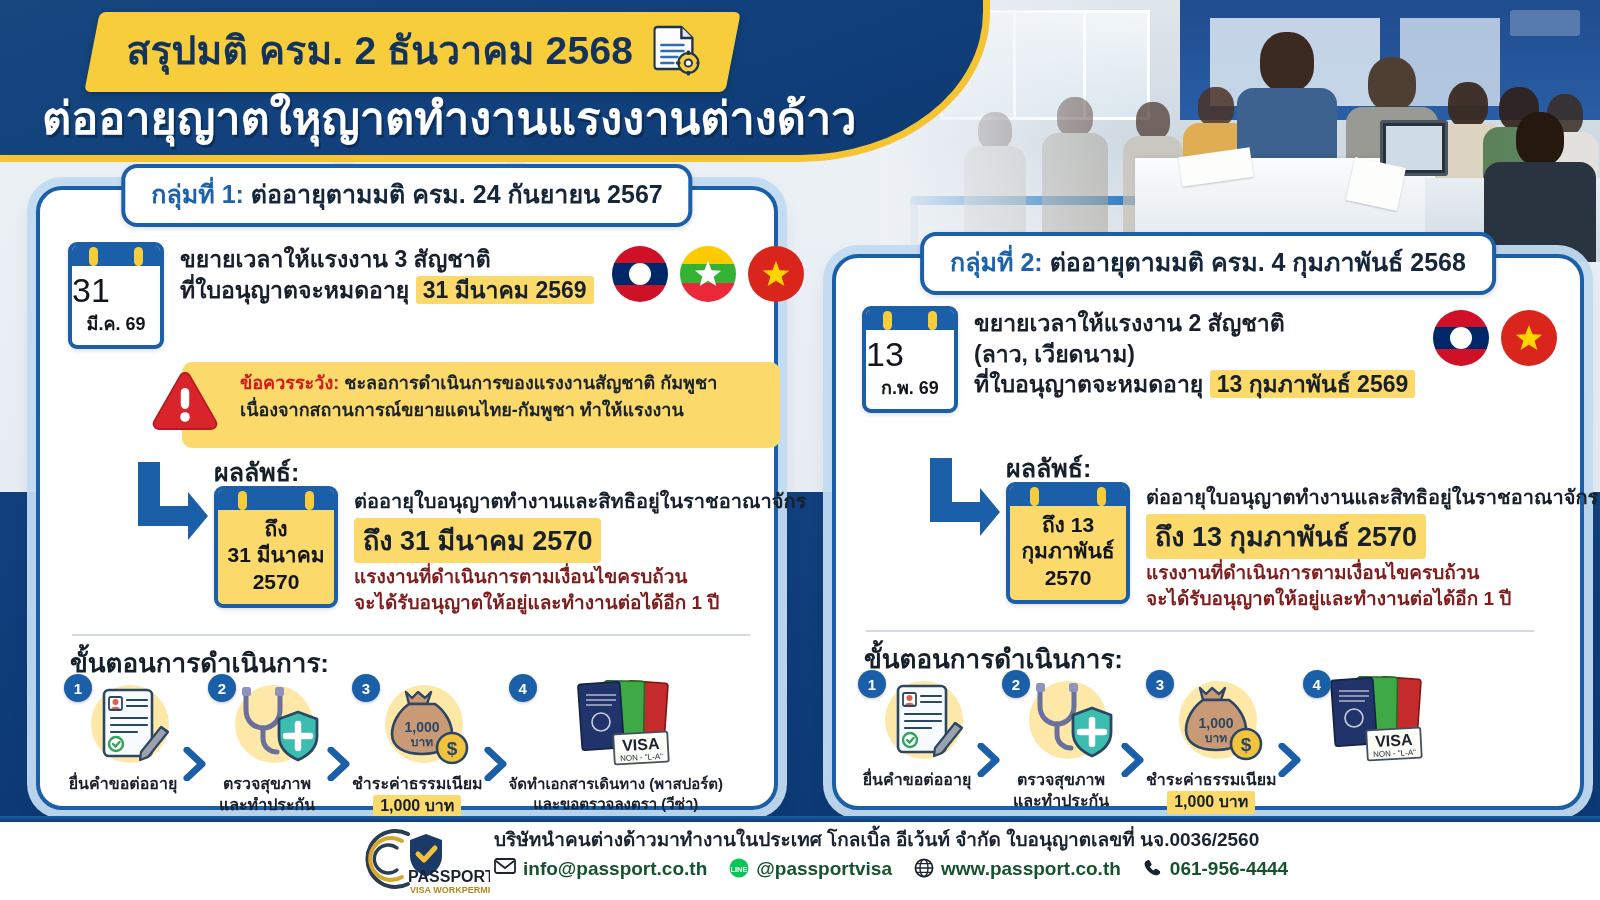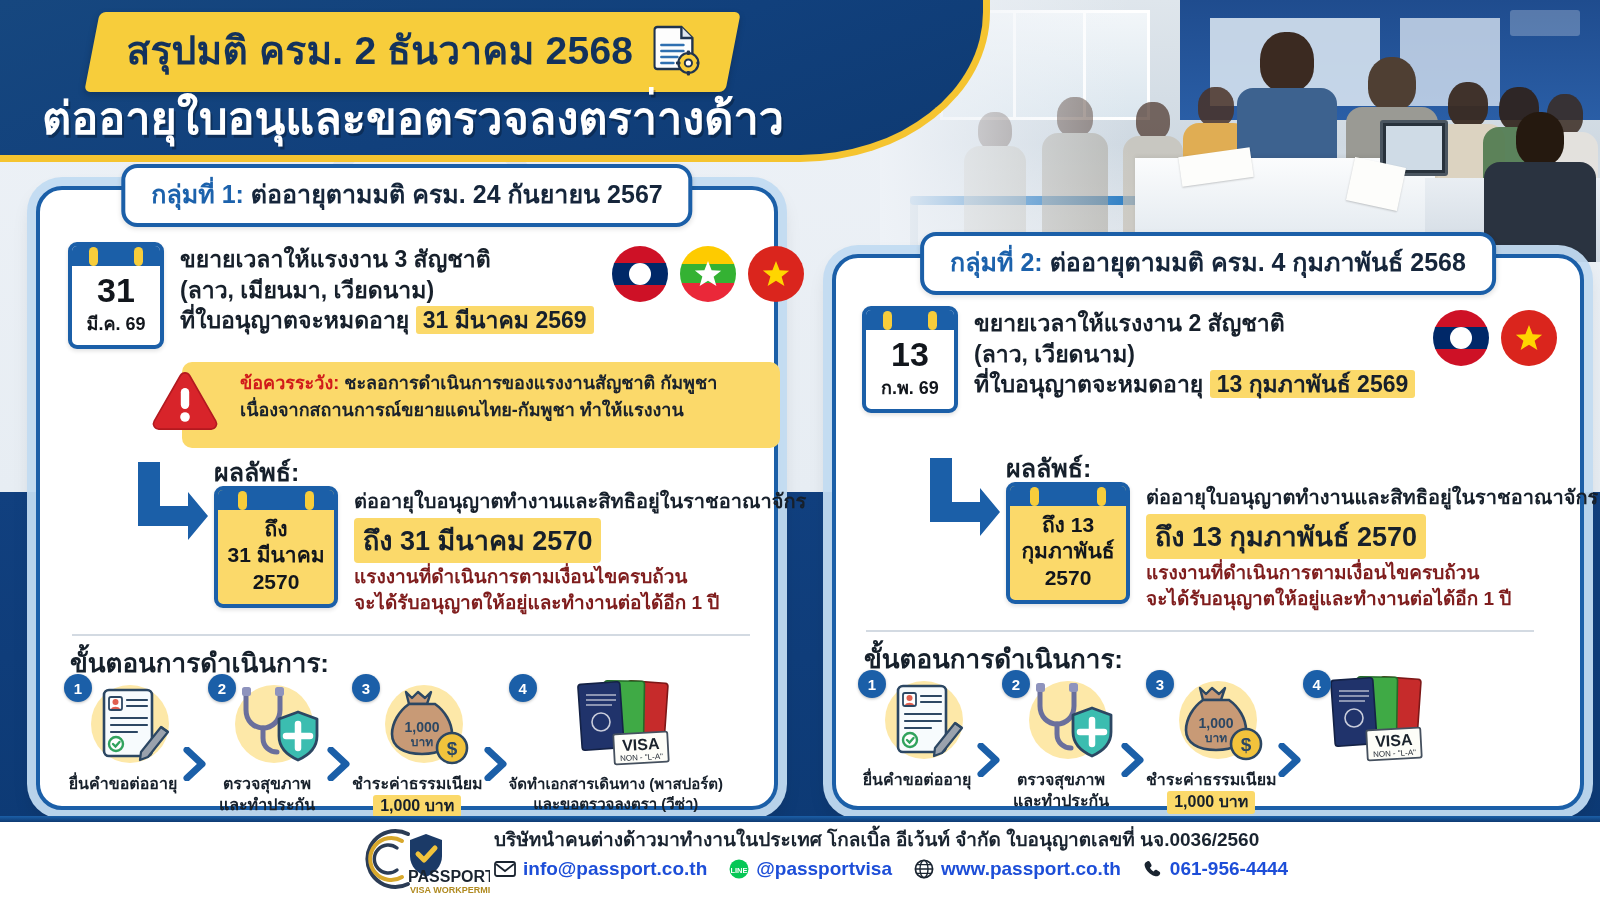--- a/index.html
+++ b/index.html
@@ -177,21 +177,21 @@
     box-shadow: 0 2px 4px rgba(0,0,0,.12);
   }
   .cal .bar { height: 20px; background: #1b5fa8; }
   .cal .rings { position: absolute; top: 1px; left: 0; right: 0; height: 18px; }
   .cal .rings i {
     position: absolute; top: 0; width: 9px; height: 19px;
     background: #f7cd3b; border-radius: 5px;
   }
   .cal .rings i:first-child { left: 17px; }
   .cal .rings i:last-child  { right: 17px; }
-  .cal .d { text-align:center; font-size: 34px; font-weight: 700; color:#12161c; line-height: 1; padding-top: 7px; }
+  .cal .d { font-size: 34px; font-weight: 400; color:#12161c; line-height: 1; padding-top: 7px; }
   .cal .m { text-align:center; font-size: 18px; font-weight: 700; color:#12161c; padding: 2px 7px 7px; }
 
   .head-text { margin-left: 16px; padding-top: 2px; }
   .head-text .l { font-size: 23px; font-weight: 700; color: #17202b; line-height: 1.33; white-space: nowrap; }
   .hl { background: #fbd96a; padding: 1px 7px; border-radius: 3px; }
 
   .flags { display:flex; gap: 12px; margin-left: 18px; padding-top: 4px; }
   .flag { width: 56px; height: 56px; border-radius: 50%; overflow: hidden; position: relative; flex:0 0 auto; }
   .flag-la { background: linear-gradient(180deg,#ce1126 0 30%, #002868 30% 70%, #ce1126 70% 100%); }
   .flag-la::after { content:""; position:absolute; left:50%; top:50%; transform:translate(-50%,-50%); width:22px; height:22px; border-radius:50%; background:#fff; }
@@ -253,21 +253,21 @@
   .step-art .blob { position:absolute; left:50%; top:50%; transform:translate(-50%,-50%); width:78px; height:78px; border-radius:50%; background:#fde8a8; }
   .step-cap { margin-top: 4px; text-align:center; font-size:16px; font-weight:700; color:#17202b; line-height:1.3; white-space: nowrap; }
   .step-cap .fee { display:inline-block; background:#fbd96a; padding:1px 7px; border-radius:3px; }
   .chev { align-self: center; margin-top: 36px; flex: 0 0 auto; }
 
   
   #footer { position: absolute; left: 0; top: 822px; width: 1600px; height: 78px; background:#fff; }
   #footer-logo { position: absolute; left: 364px; top: 824px; width: 126px; height: 72px; }
   #footer-text { position: absolute; left: 494px; top: 826px; }
   #footer-line1 { font-size: 19px; font-weight: 700; color:#1a2430; line-height: 1.5; white-space: nowrap; }
-  #footer-line2 { display:flex; align-items:center; gap: 7px; margin-top: 3px; font-size:19px; font-weight:700; color:#1d4ed8; white-space: nowrap; }
+  #footer-line2 { display:flex; gap: 7px; margin-top: 3px; font-size:19px; font-weight:700; color:#14532d; white-space: nowrap; }
   #footer-line2 .sep { display:inline-block; width: 8px; }
   .fi { flex: 0 0 auto; display:inline-flex; }
   #footer-rule { position:absolute; left:0; top:816px; width:1600px; height:6px; background: linear-gradient(180deg,#1b5fa8,#0e3a72); }
 </style>
 </head>
 <body>
 
 <div id="bg-top"></div>
 <div id="bg-bottom"></div>
 <div id="bg-footer"></div>
@@ -353,41 +353,40 @@
           <g fill="#20344f">
               <rect x="33.4" y="26.6" width="3.2" height="4.5" rx="1"></rect>
               <rect x="33.4" y="47" width="3.2" height="4.5" rx="1"></rect>
               <rect x="22.6" y="37.4" width="4.5" height="3.2" rx="1"></rect>
               <rect x="43" y="37.4" width="4.5" height="3.2" rx="1"></rect>
             </g>
         </svg>
       </span>
     </div>
   </div>
-  <div id="subtitle">ต่ออายุใบอนุและขอตรวจลงตรา่างด้าว</div>
+  <div id="subtitle">ต่ออายุญาตใหุญาตทำงานแรงงานต่างด้าว</div>
 </div>
 
 <div id="card-1" class="card">
   <div class="card-title">
     <span class="grp">กลุ่มที่ 1:</span><span class="rest"> ต่ออายุตามมติ ครม. 24 กันยายน 2567</span>
   </div>
 
   <div id="c1-head" class="row-head">
     <div class="cal">
       <div class="bar"></div>
         <div class="rings">
           <i></i>
           <i></i>
         </div>
       <div class="d">31</div>
       <div class="m">มี.ค. 69</div>
     </div>
     <div class="head-text">
       <div class="l">ขยายเวลาให้แรงงาน 3 สัญชาติ</div>
-      <div class="l">(ลาว, เมียนมา, เวียดนาม)</div>
       <div class="l"><span>ที่ใบอนุญาตจะหมดอายุ </span><span class="hl">31 มีนาคม 2569</span></div>
     </div>
     <div class="flags">
       <div class="flag flag-la"></div>
       <div class="flag flag-mm">
         <svg class="star" width="30" height="30" viewBox="0 0 24 24">
             <path d="M12 1.6l2.9 7.4 7.6.3-6 4.8 2.2 7.5-6.7-4.3-6.7 4.3 2.2-7.5-6-4.8 7.6-.3z" fill="#fff"></path>
           </svg>
       </div>
       <div class="flag flag-vn">

